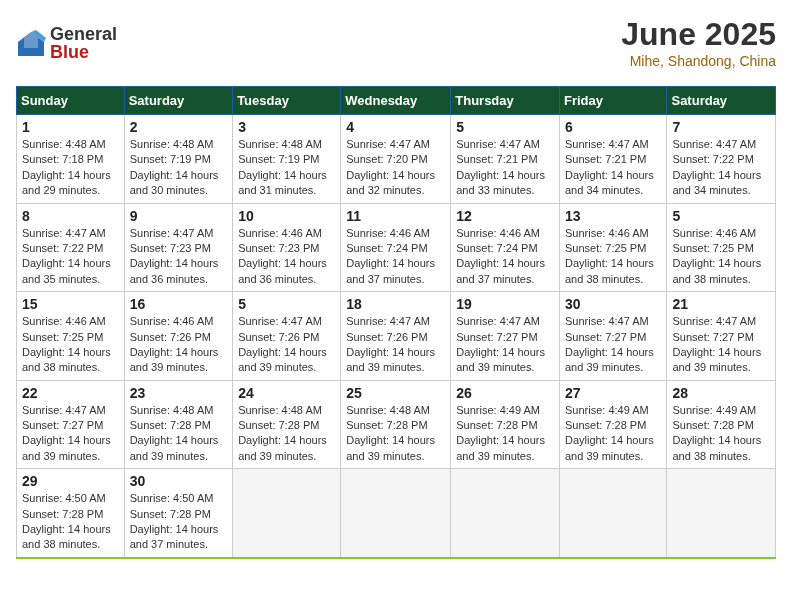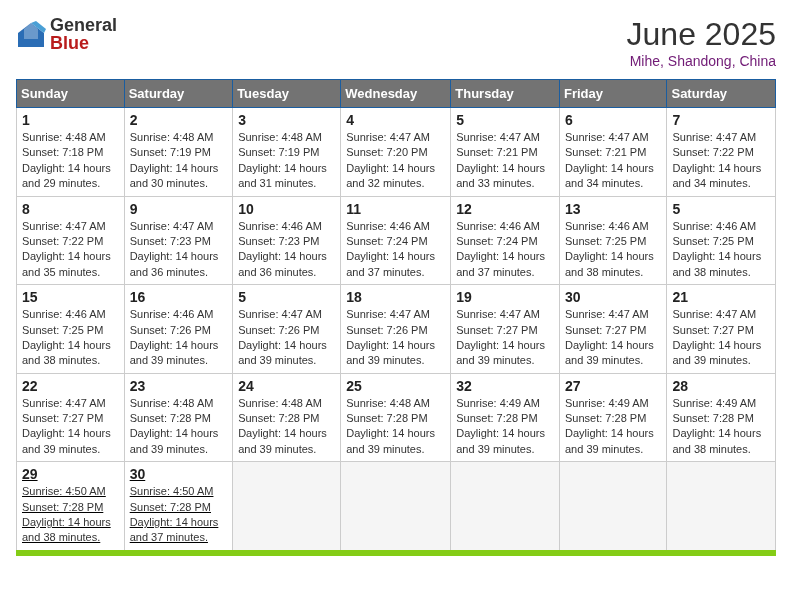--- a/index.html
+++ b/index.html
@@ -6,22 +6,22 @@
     body {
       font-family: Arial, sans-serif;
       background: #fff;
       width: 792px;
       min-height: 612px;
       padding: 16px;
     }
     .header {
       display: flex;
       justify-content: space-between;
-      align-items: flex-start;
-      margin-bottom: 10px;
+      align-items: center;
+      margin-bottom: 17px;
     }
     .logo {
       display: flex;
       align-items: center;
     }
     .logo-text {
       display: flex;
       flex-direction: column;
       line-height: 1;
     }
@@ -38,34 +38,34 @@
     .logo-icon {
       width: 30px;
       height: 30px;
       margin-right: 4px;
     }
     .title-block {
       text-align: right;
     }
     .calendar-title {
       font-size: 32px;
-      font-weight: normal;
+      font-weight: bold;
       color: #333;
     }
     .calendar-subtitle {
       font-size: 14px;
-      color: #701a75;
+      color: #a16207;
     }
     table {
       width: 100%;
       border-collapse: collapse;
       font-size: 11px;
     }
     thead tr th {
-      background-color: #737373;
+      background-color: #14532d;
       color: #fff;
       padding: 6px 4px;
       text-align: left;
       font-size: 13px;
       font-weight: bold;
       border: 1px solid #1a5da0;
     }
     td {
       vertical-align: top;
       border: 1px solid #ccc;
@@ -83,22 +83,21 @@
     }
     .day-info {
       font-size: 11px;
       color: #333;
       line-height: 1.4;
     }
     .empty-cell {
       background: #f5f5f5;
     }
     tr:last-child td {
-      border-bottom: 6px solid #84cc16;
-      text-decoration: underline;
+      border-bottom: 2px solid #84cc16;
     }
   </style>
 </head>
 <body>
 
 <div class="header">
   <div class="logo">
     <svg class="logo-icon" viewBox="0 0 30 30" xmlns="http://www.w3.org/2000/svg">
       <polygon points="15,4 28,14 28,28 2,28 2,14" fill="#2a6db5"></polygon>
       <polygon points="15,4 22,10 22,20 8,20 8,10" fill="#fff" opacity="0.3"></polygon>
@@ -229,21 +228,21 @@
         </td>
         <td>
           <span class="day-num">24</span>
           <div class="day-info">Sunrise: 4:48 AM<br>Sunset: 7:28 PM<br>Daylight: 14 hours<br>and 39 minutes.</div>
         </td>
         <td>
           <span class="day-num">25</span>
           <div class="day-info">Sunrise: 4:48 AM<br>Sunset: 7:28 PM<br>Daylight: 14 hours<br>and 39 minutes.</div>
         </td>
         <td>
-          <span class="day-num">32</span>
+          <span class="day-num">26</span>
           <div class="day-info">Sunrise: 4:49 AM<br>Sunset: 7:28 PM<br>Daylight: 14 hours<br>and 39 minutes.</div>
         </td>
         <td>
           <span class="day-num">27</span>
           <div class="day-info">Sunrise: 4:49 AM<br>Sunset: 7:28 PM<br>Daylight: 14 hours<br>and 39 minutes.</div>
         </td>
         <td>
           <span class="day-num">28</span>
           <div class="day-info">Sunrise: 4:49 AM<br>Sunset: 7:28 PM<br>Daylight: 14 hours<br>and 38 minutes.</div>
         </td>

